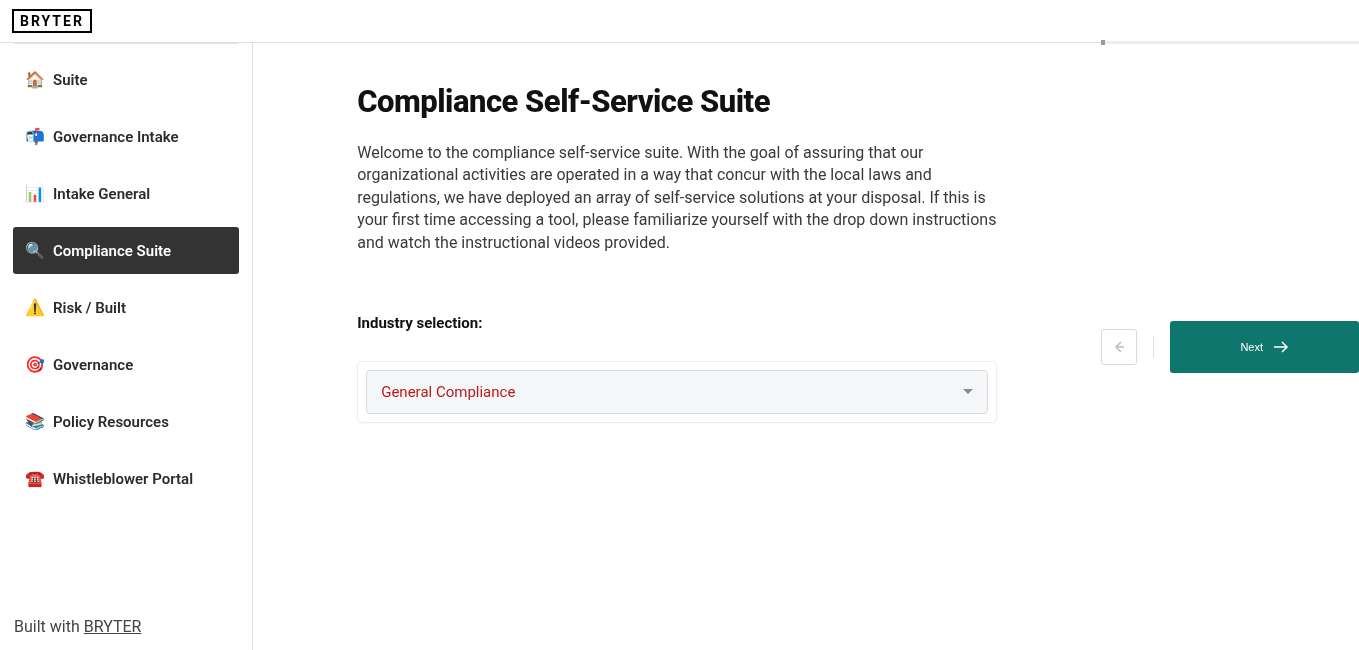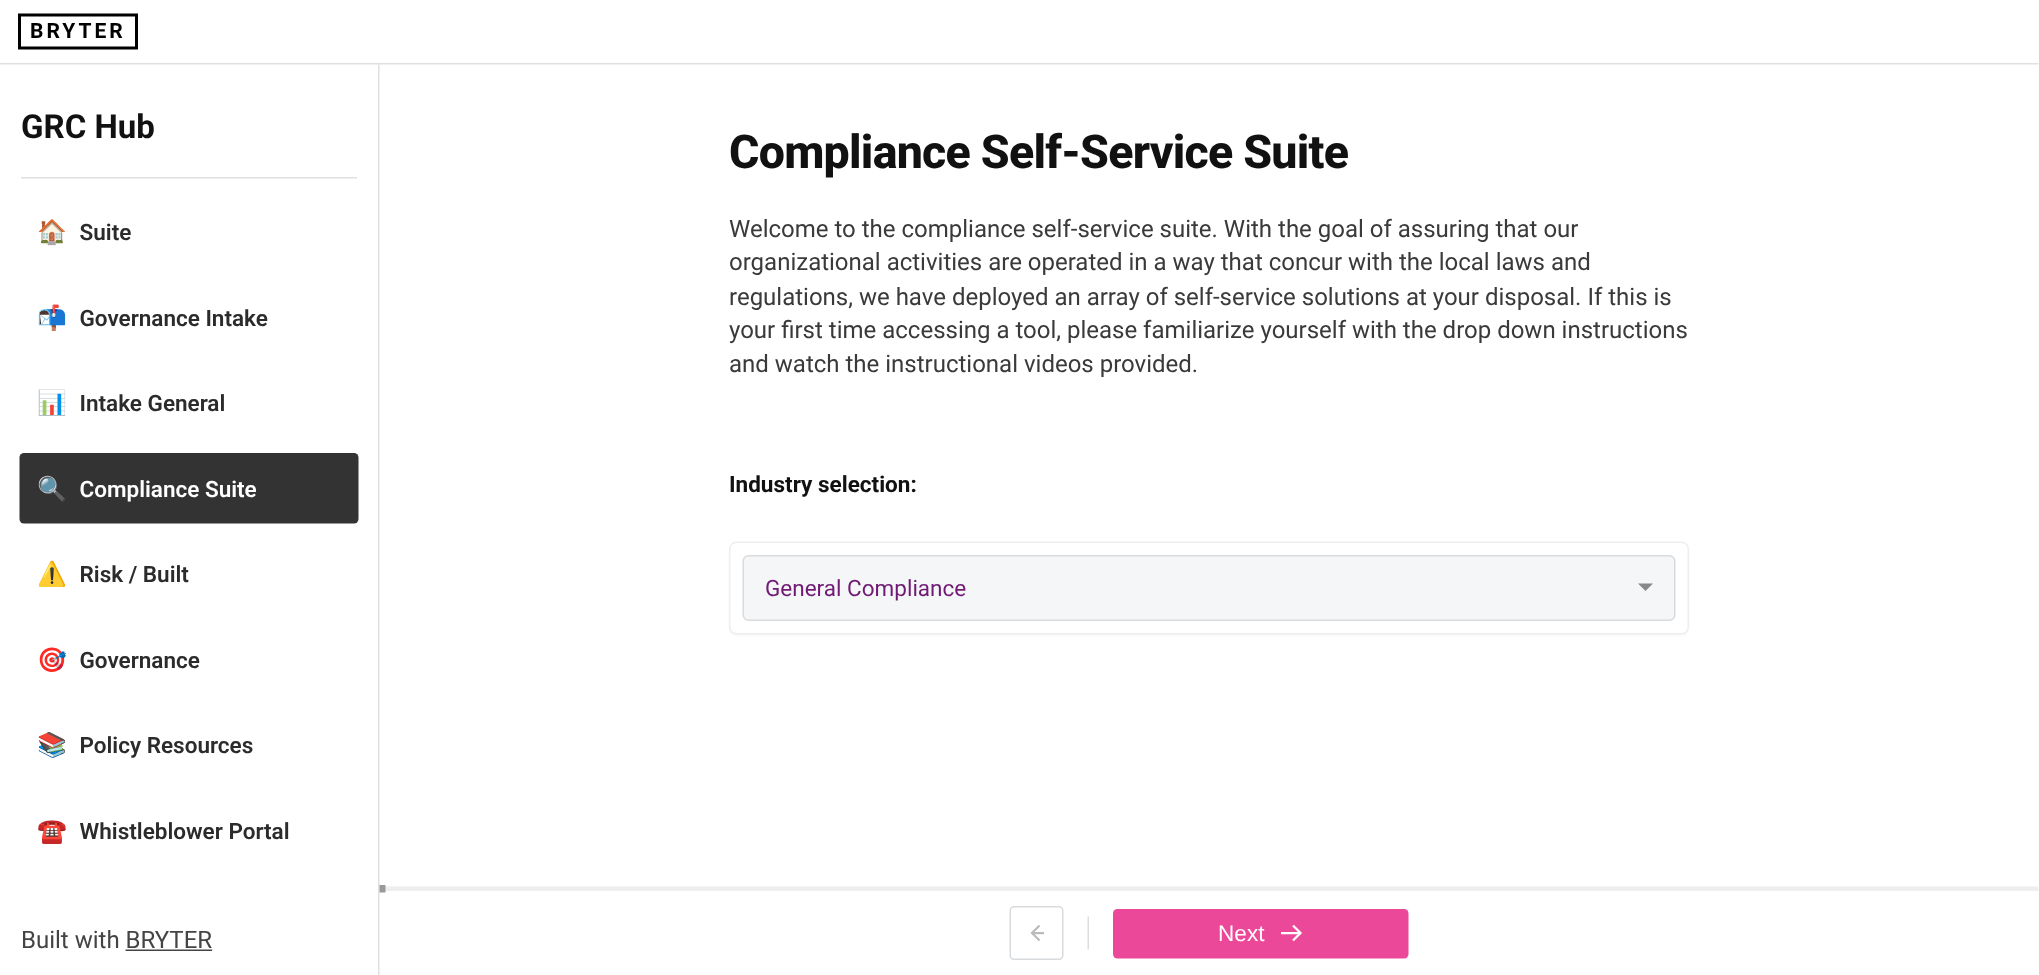--- a/index.html
+++ b/index.html
@@ -87,21 +87,21 @@
       color: #444;
     }
     .sidebar-footer a {
       color: #444;
       text-decoration: underline;
     }
     .main {
       flex: 1;
       position: relative;
       display: flex;
-      flex-direction: column;
+      flex-direction: row;
     }
     .main-content {
       flex: 1;
       padding: 40px 0 0 0;
       overflow-y: auto;
     }
     .content-inner {
       max-width: 640px;
       margin: 0 auto;
       padding: 0 0 0 0;
@@ -137,21 +137,21 @@
       border: 1px solid #d8dbde;
       border-radius: 4px;
       padding: 12px 14px;
       display: flex;
       align-items: center;
       justify-content: space-between;
       cursor: pointer;
     }
     .select-value {
       font-size: 15px;
-      color: #701a75;
+      color: #b91c1c;
     }
     .select-caret {
       width: 0;
       height: 0;
       border-left: 5px solid transparent;
       border-right: 5px solid transparent;
       border-top: 5px solid #888;
     }
     .footer-bar {
       border-top: 1px solid #e0e0e0;
@@ -192,26 +192,26 @@
       cursor: pointer;
       color: #999;
     }
     .vertical-separator {
       width: 1px;
       height: 22px;
       background: #ddd;
       margin: 0 8px;
     }
     .next-btn {
-      background: #ec4899;
+      background: #0f766e;
       color: #fff;
       border: none;
-      height: 33px;
+      height: 52px;
       padding: 0 70px;
-      font-size: 15px;
+      font-size: 11px;
       font-weight: 500;
       border-radius: 3px;
       display: flex;
       align-items: center;
       justify-content: center;
       gap: 10px;
       cursor: pointer;
     }
     .arrow-icon svg {
       display: block;
@@ -220,21 +220,20 @@
 </head>
 <body>
 
 <div class="header">
   <div class="logo-box">BRYTER</div>
 </div>
 
 <div class="app-body">
   <aside class="sidebar">
     <div class="sidebar-content">
-      <div class="sidebar-title">GRC Hub</div>
       <div class="sidebar-divider"></div>
       <nav class="sidebar-nav">
         <div class="sidebar-item">
           <span class="icon-emoji">🏠</span>
           <span>Suite</span>
         </div>
         <div class="sidebar-item">
           <span class="icon-emoji">📬</span>
           <span>Governance Intake</span>
         </div>

